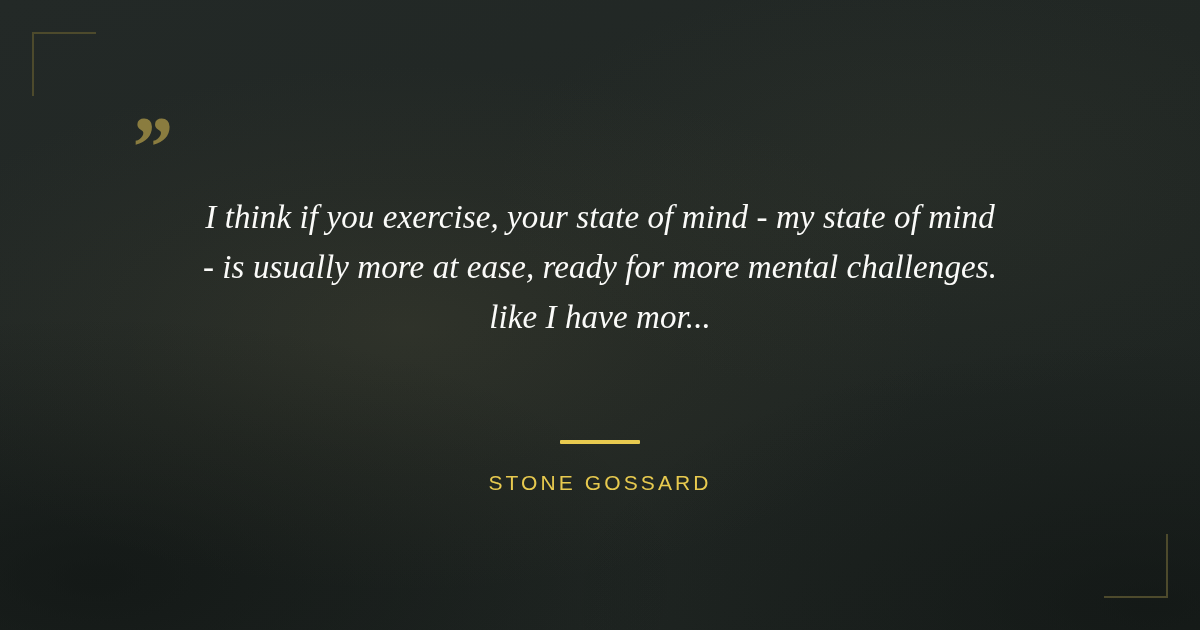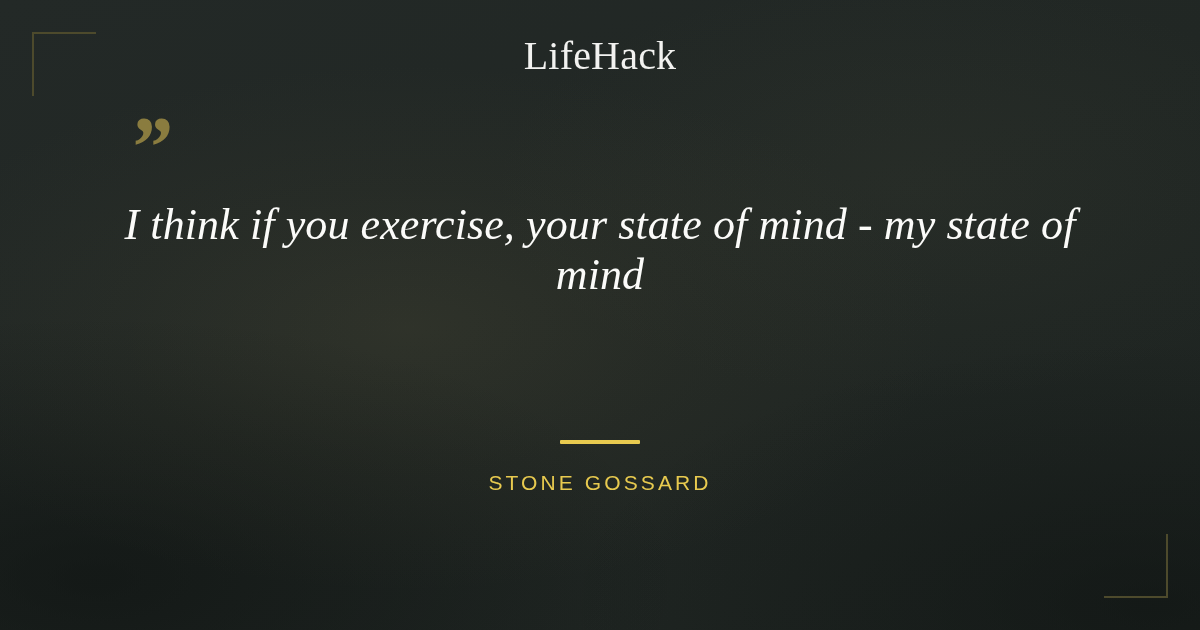--- a/index.html
+++ b/index.html
@@ -81,24 +81,24 @@
   .quote-wrap {
     position: absolute;
     left: 80px;
     right: 80px;
     top: 192px;
     text-align: center;
   }
   .quote-text {
     font-family: "Liberation Serif", "DejaVu Serif", serif;
     font-style: italic;
-    font-size: 44px;
+    font-size: 33px;
     line-height: 50px;
     color: #fbfbf9;
-    margin: 8px;
+    margin: 0;
     letter-spacing: 0.1px;
   }
 
   
   .attribution {
     position: absolute;
     left: 0;
     width: 100%;
     top: 440px;
     text-align: center;
@@ -121,28 +121,27 @@
   }
 </style>
 </head>
 <body>
 
 <div class="card">
 
   <div class="bracket bracket-tl"></div>
   <div class="bracket bracket-br"></div>
 
-  <div class="brand">
-    <span class="brand-text">LifeHack</span>
-  </div>
 
   <div class="quote-mark">”</div>
 
   <div class="quote-wrap">
     <p class="quote-text">I think if you exercise, your state of mind - my state of mind</p>
+    <p class="quote-text">- is usually more at ease, ready for more mental challenges.</p>
+    <p class="quote-text">like I have mor...</p>
   </div>
 
   <div class="attribution">
     <div class="divider"></div>
     <span class="author">STONE GOSSARD</span>
   </div>
 
 </div>
 
 </body></html>

